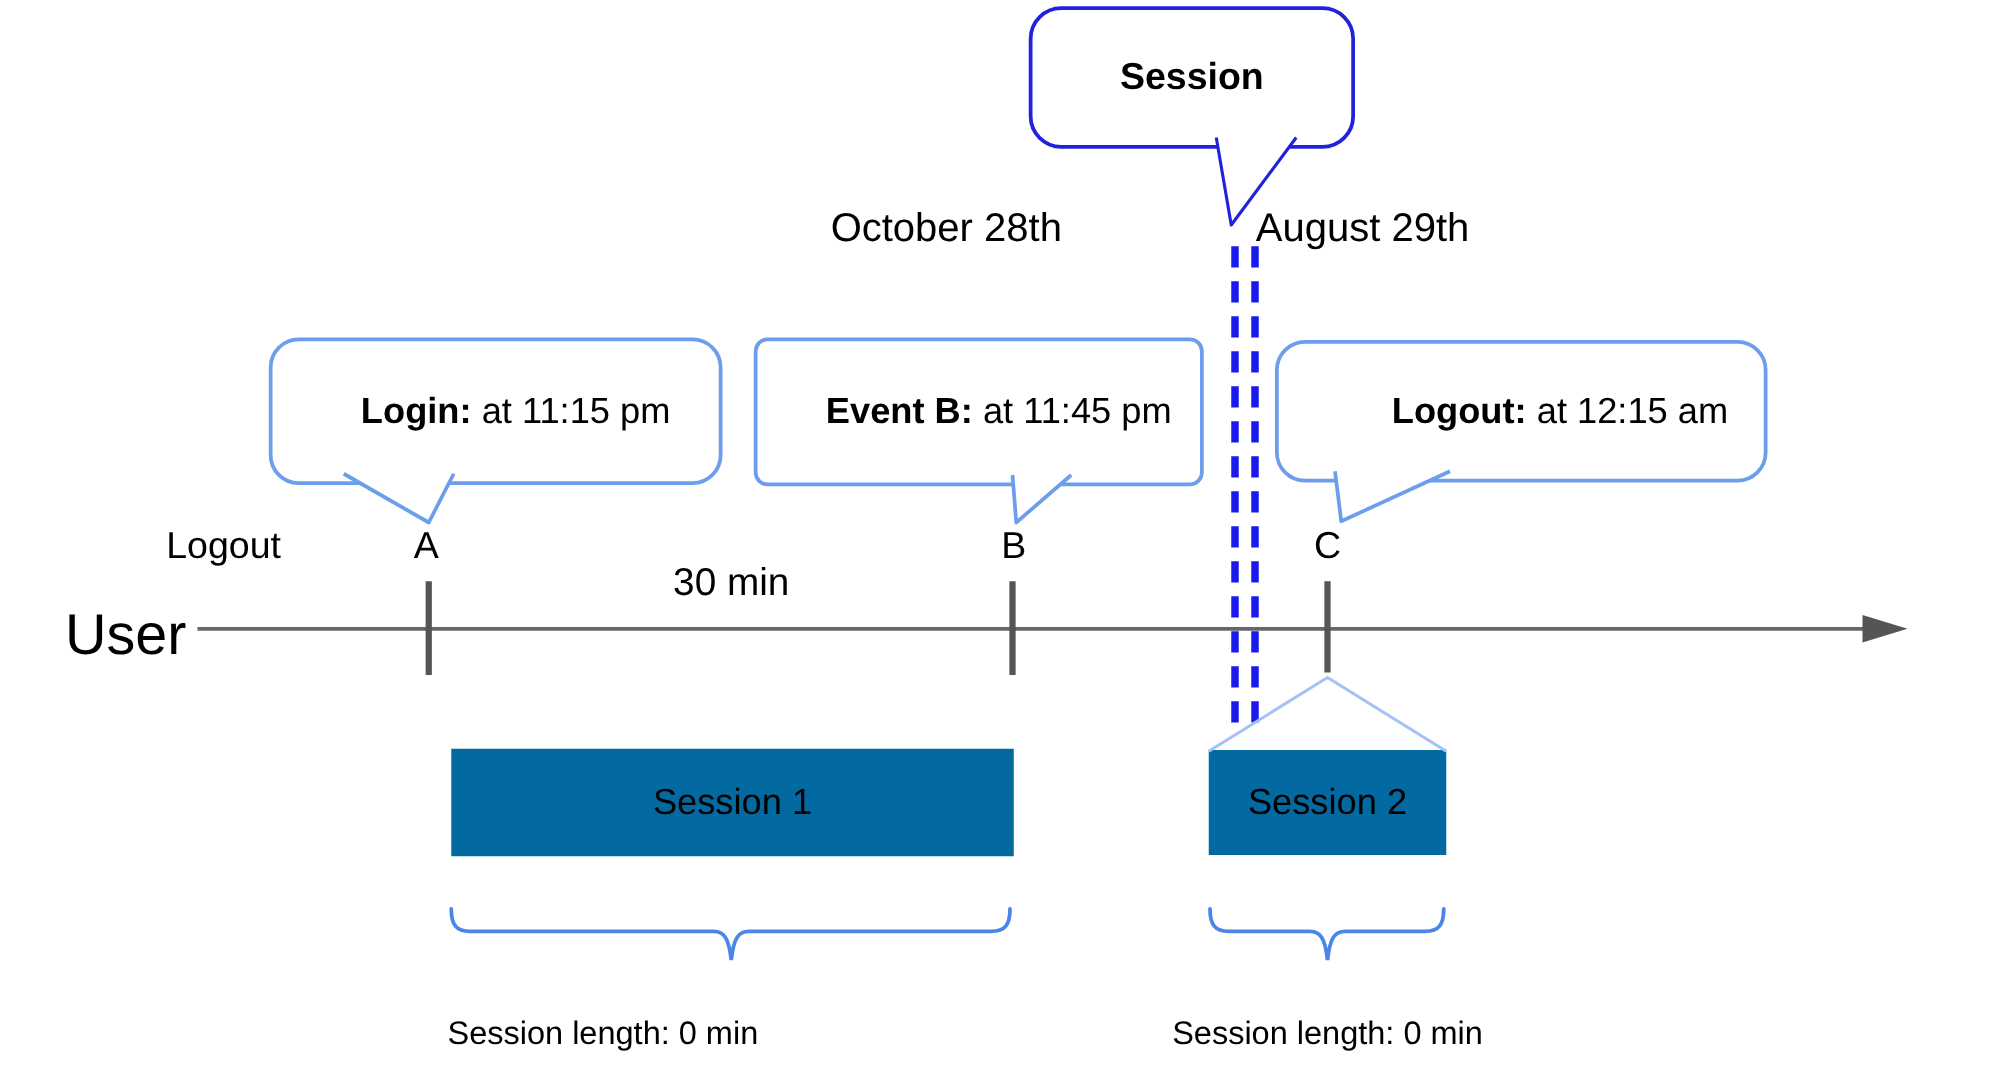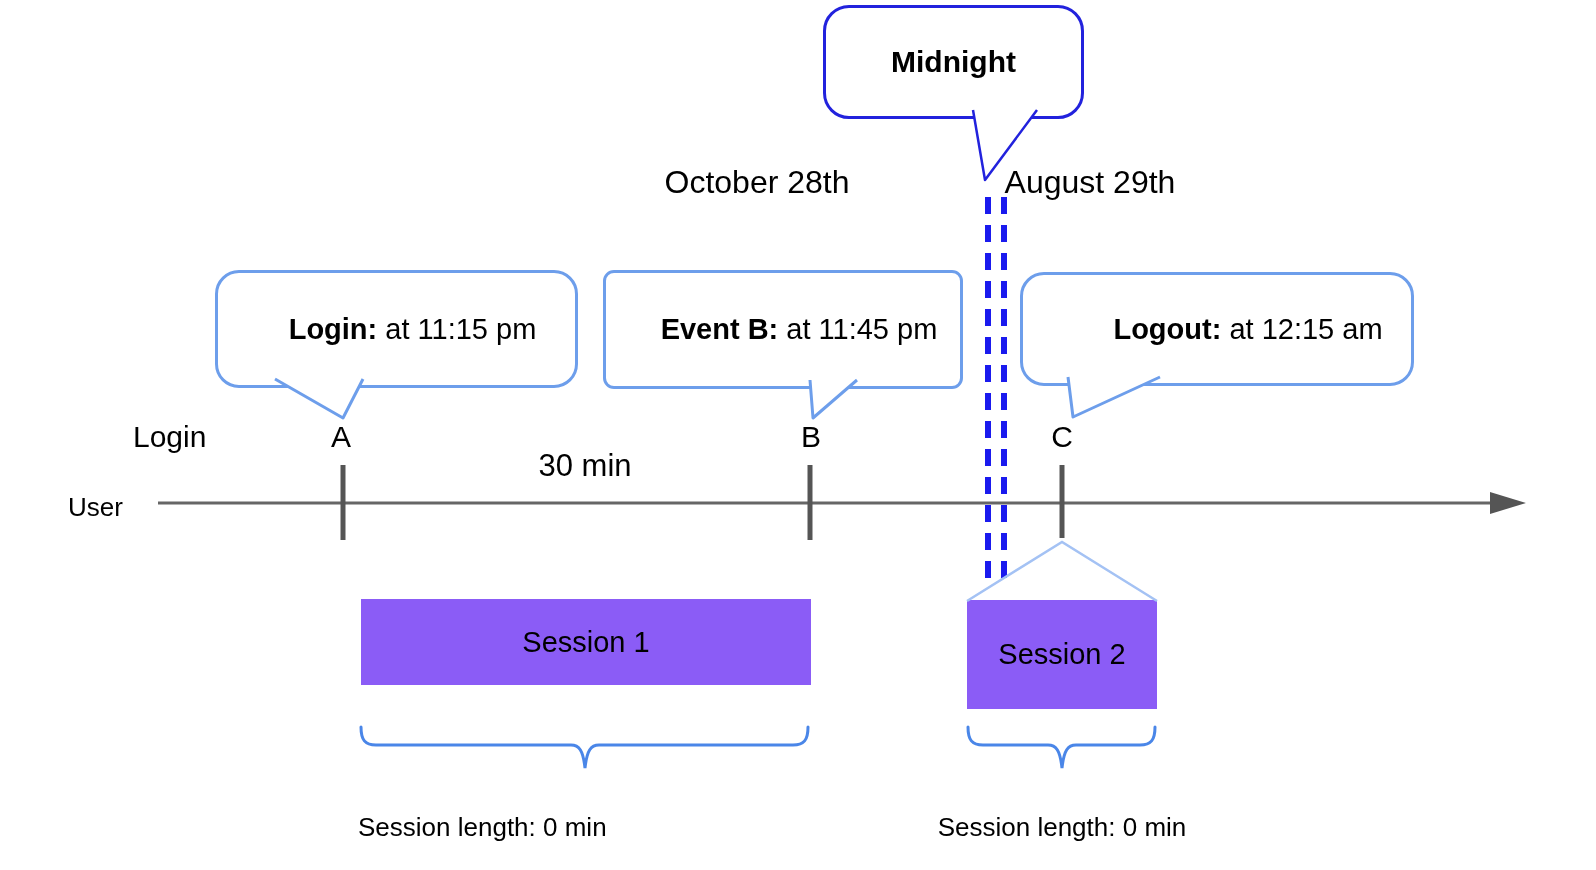--- a/index.html
+++ b/index.html
@@ -34,27 +34,27 @@
     border-radius: 26px;
     font-size: 30px;
     font-weight: 700;
   }
 
   
   .lbl { position: absolute; white-space: nowrap; z-index: 3; }
   .date-lbl { font-size: 32px; }
   .marker-lbl { font-size: 30px; }
   .interval-lbl { font-size: 31px; }
-  .user-lbl { font-size: 26px; margin-left: 16px; }
+  .user-lbl { font-size: 46px; }
   .length-lbl { font-size: 26px; }
 
   
   .session-bar {
     position: absolute;
-    background: #8b5cf6;
+    background: #0369a1;
     display: flex;
     align-items: center;
     justify-content: center;
     font-size: 29px;
     z-index: 1;
   }
 
   #overlay {
     position: absolute;
     left: 0; top: 0;
@@ -62,49 +62,49 @@
     z-index: 2;
     pointer-events: none;
   }
 </style>
 </head>
 <body>
 
 <div id="canvas">
 
   <div class="bubble dark" style="left:823px; top:5px; width:255px; height:108px;">
-    <span>Midnight</span>
+    <span>Session</span>
   </div>
 
   <div class="lbl date-lbl center-xy" style="left:757px; top:182px;">October 28th</div>
   <div class="lbl date-lbl center-xy" style="left:1090px; top:182px;">August 29th</div>
 
   <div class="bubble" style="left:215px; top:270px; width:357px; height:112px;">
     <span><b>Login:</b><span> at 11:15 pm</span></span>
   </div>
 
   <div class="bubble" style="left:603px; top:270px; width:354px; height:113px;border-radius:11px;">
     <span><b>Event B:</b><span> at 11:45 pm</span></span>
   </div>
 
   <div class="bubble" style="left:1020px; top:272px; width:358px; height:108px;padding-left:30px;">
     <span><b>Logout:</b><span> at 12:15 am</span></span>
   </div>
 
-  <div class="lbl marker-lbl center-y" style="left:133px; top:437px;">Login</div>
+  <div class="lbl marker-lbl center-y" style="left:133px; top:437px;">Logout</div>
   <div class="lbl marker-lbl center-xy" style="left:341px; top:437px;">A</div>
   <div class="lbl marker-lbl center-xy" style="left:811px; top:437px;">B</div>
   <div class="lbl marker-lbl center-xy" style="left:1062px; top:437px;">C</div>
   <div class="lbl interval-lbl center-xy" style="left:585px; top:466px;">30 min</div>
   <div class="lbl user-lbl center-y" style="left:52px; top:507px;">User</div>
 
   <div class="session-bar" style="left:361px; top:599px; width:450px; height:86px;">
     <span>Session 1</span>
   </div>
-  <div class="session-bar" style="left:967px; top:600px; width:190px; height:109px;">
+  <div class="session-bar" style="left:967px; top:600px; width:190px; height:84px;">
     <span>Session 2</span>
   </div>
 
   <div class="lbl length-lbl center-y" style="left:358px; top:827px;">Session length: 0 min</div>
   <div class="lbl length-lbl center-xy" style="left:1062px; top:827px;">Session length: 0 min</div>
 
   <svg id="overlay" viewBox="0 0 1596 870">
 
     <line x1="988" y1="197" x2="988" y2="582" stroke="#1a1aee" stroke-width="6" stroke-dasharray="17 11"></line>
     <line x1="1004" y1="197" x2="1004" y2="582" stroke="#1a1aee" stroke-width="6" stroke-dasharray="17 11"></line>

